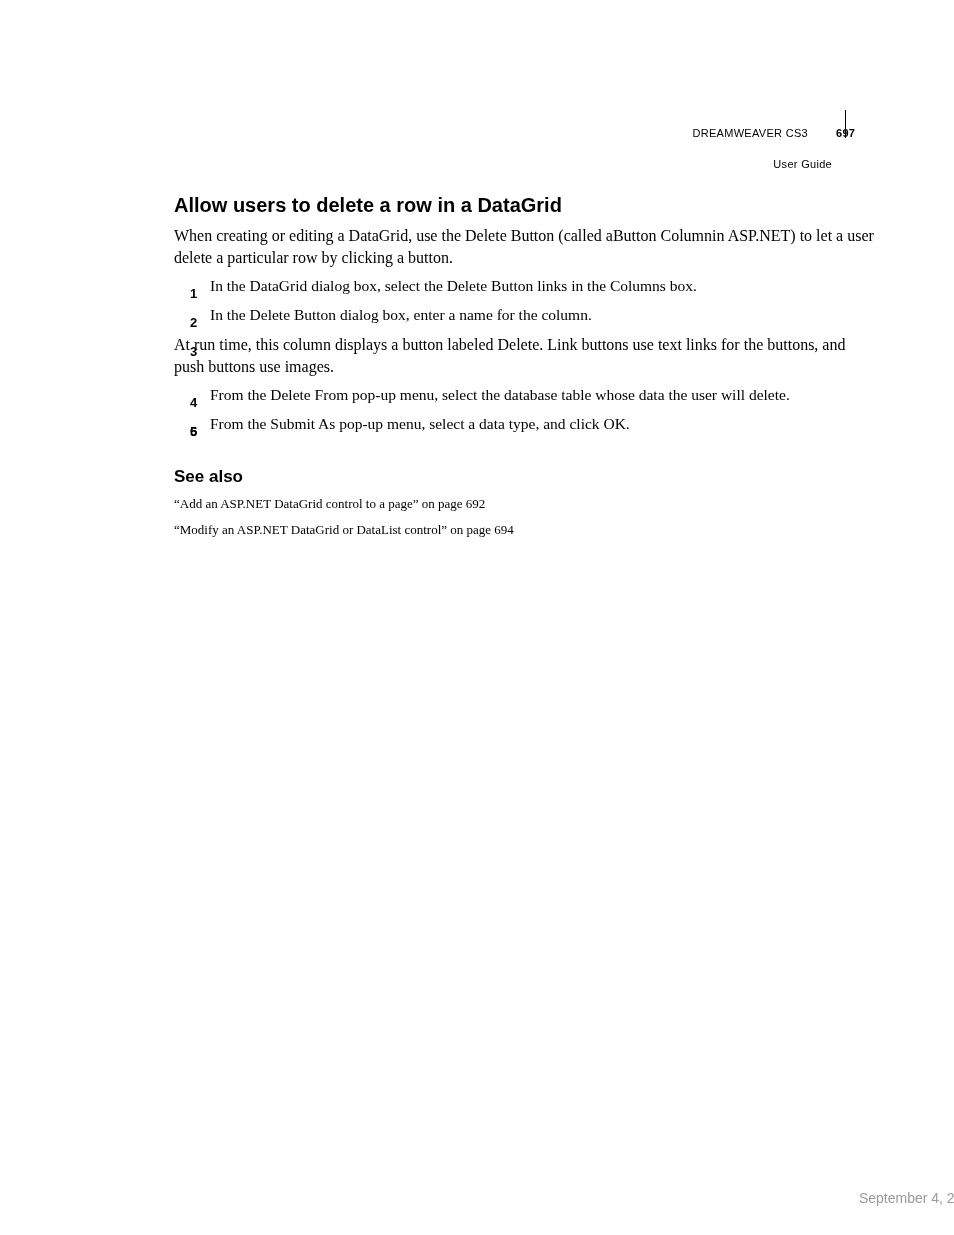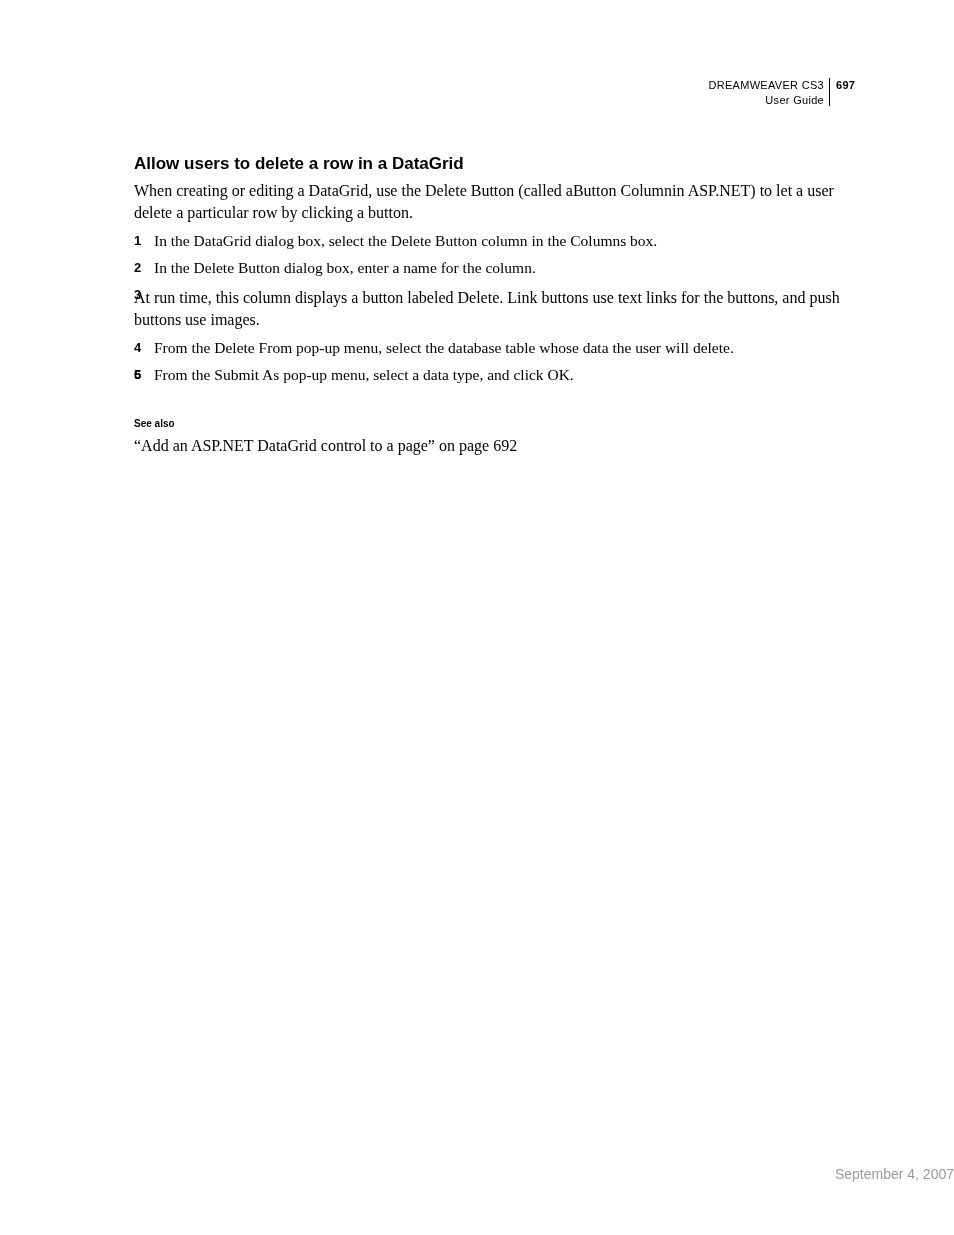--- a/index.html
+++ b/index.html
@@ -1,15 +1,15 @@
 <!DOCTYPE html>
 <html><head>
 <meta charset="utf-8">
 <style>
-  * { margin: 0; padding: 0; box-sizing: border-box; }
+  * { margin: 8px; padding: 0; box-sizing: border-box; }
   body {
     width: 954px;
     height: 1235px;
     background: #ffffff;
     font-family: "Minion Pro", "Times New Roman", Georgia, serif;
     color: #000;
     position: relative;
   }
   .page {
     position: absolute;
@@ -56,21 +56,21 @@
   }
   .content {
     position: absolute;
     top: 76px;
     left: 0;
     width: 720px;
   }
   .section-title {
     font-family: "Myriad Pro", "Helvetica Neue", Arial, sans-serif;
     font-weight: 700;
-    font-size: 17px;
+    font-size: 20px;
     margin-bottom: 6px;
   }
   .body-text {
     font-size: 16px;
     line-height: 1.35;
     margin-bottom: 8px;
   }
   .steps {
     list-style: none;
     counter-reset: step;
@@ -87,26 +87,26 @@
     position: absolute;
     left: 0;
     top: 1px;
     font-family: "Myriad Pro", "Helvetica Neue", Arial, sans-serif;
     font-weight: 700;
     font-size: 13px;
   }
   .see-also-title {
     font-family: "Myriad Pro", "Helvetica Neue", Arial, sans-serif;
     font-weight: 700;
-    font-size: 10px;
+    font-size: 17px;
     margin-top: 32px;
     margin-bottom: 6px;
   }
   .see-also-item {
-    font-size: 16px;
+    font-size: 13px;
     line-height: 1.35;
     margin-bottom: 6px;
   }
   .footer-date {
     position: absolute;
     left: 0;
     width: 954px;
     top: 1166px;
     text-align: right;
     font-family: Arial, sans-serif;
@@ -128,21 +128,21 @@
     <div class="header-guide">User Guide</div>
   </div>
 
   <div class="content">
     <h2 class="section-title">Allow users to delete a row in a DataGrid</h2>
     <p class="body-text">When creating or editing a DataGrid, use the Delete Button (called aButton Columnin ASP.NET) to let a user delete a particular row by clicking a button.</p>
 
     <ol class="steps">
       <li>
         <span class="step-num">1</span>
-        <span>In the DataGrid dialog box, select the Delete Button column in the Columns box.</span>
+        <span>In the DataGrid dialog box, select the Delete Button links in the Columns box.</span>
       </li>
       <li>
         <span class="step-num">2</span>
         <span>In the Delete Button dialog box, enter a name for the column.</span>
       </li>
       <li>
         <span class="step-num">3</span>
       </li>
     </ol>
 
@@ -157,17 +157,18 @@
         <span class="step-num">5</span>
       </li>
       <li>
         <span class="step-num">6</span>
         <span>From the Submit As pop-up menu, select a data type, and click OK.</span>
       </li>
     </ol>
 
     <h3 class="see-also-title">See also</h3>
     <p class="see-also-item">“Add an ASP.NET DataGrid control to a page” on page 692</p>
+    <p class="see-also-item">“Modify an ASP.NET DataGrid or DataList control” on page 694</p>
   </div>
 
 </div>
 
 <div class="footer-date">September 4, 2007</div>
 
 </body></html>

